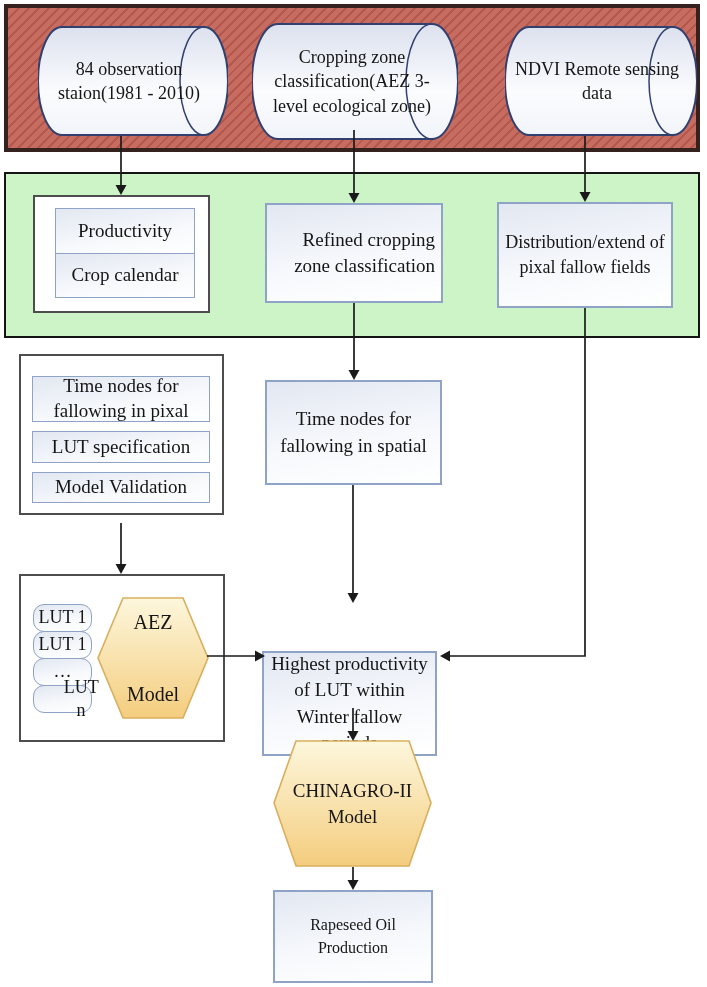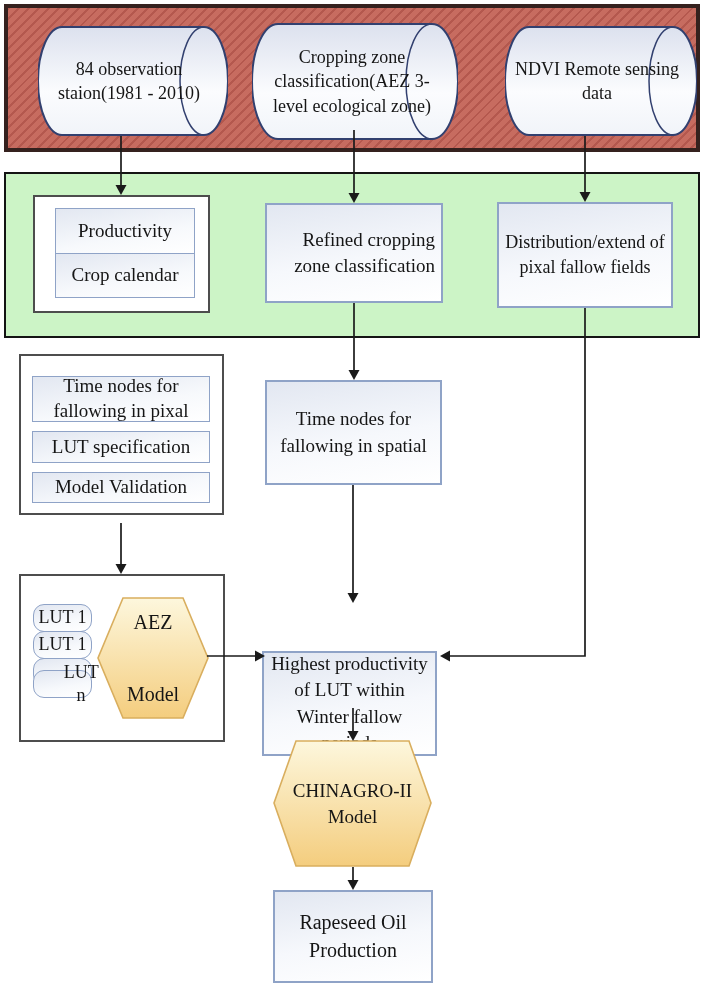--- a/index.html
+++ b/index.html
@@ -154,21 +154,21 @@
   <div class="abs group" style="left:19px;top:574px;width:206px;height:168px;">
     <div class="abs cell lut-cell" style="left:12px;top:28px;width:59px;height:28px;">
       <span>LUT 1</span>
     </div>
     <div class="abs cell lut-cell" style="left:12px;top:55px;width:59px;height:28px;">
       <span>LUT 1</span>
     </div>
     <div class="abs cell lut-cell" style="left:12px;top:82px;width:59px;height:28px;">
       <span>…</span>
     </div>
-    <div class="abs cell lut-cell" style="left:12px;top:94px;width:59px;height:28px;padding-left:37px;">
+    <div class="abs cell lut-cell" style="left:12px;top:109px;width:59px;height:28px;padding-left:37px;">
       <span>LUT n</span>
     </div>
 
     <div class="abs hex-wrap" style="left:76px;top:21px;width:112px;height:122px;">
       <svg viewBox="0 0 112 122">
         <defs>
             <linearGradient id="hg1" x1="0" y1="0" x2="0" y2="1">
           <stop offset="0" stop-color="#fdf7dd"></stop>
               <stop offset="1" stop-color="#f4cd7e"></stop>
         </linearGradient>
@@ -195,21 +195,21 @@
       </linearGradient>
         </defs>
       <polygon points="23,1 136,1 158,63 136,126 23,126 1,63" fill="url(#hg2)" stroke="#d9ae5e" stroke-width="1.6"></polygon>
     </svg>
     <div class="hex-label hex-chinagro">
       <span>CHINAGRO-II</span>
       <span>Model</span>
     </div>
   </div>
 
-  <div class="abs node" style="left:273px;top:890px;width:160px;height:93px;font-size:20px;">
+  <div class="abs node" style="left:273px;top:890px;width:160px;height:93px;font-size:16px;">
     <span>Rapeseed Oil Production</span>
   </div>
 
   <svg class="connectors" viewBox="0 0 707 987">
     <path d="M121,136 L121,185"></path>
     <polygon points="115.5,185 126.5,185 121,195"></polygon>
     <path d="M354,130 L354,193"></path>
     <polygon points="348.5,193 359.5,193 354,203"></polygon>
     <path d="M585,136 L585,192"></path>
     <polygon points="579.5,192 590.5,192 585,202"></polygon>

